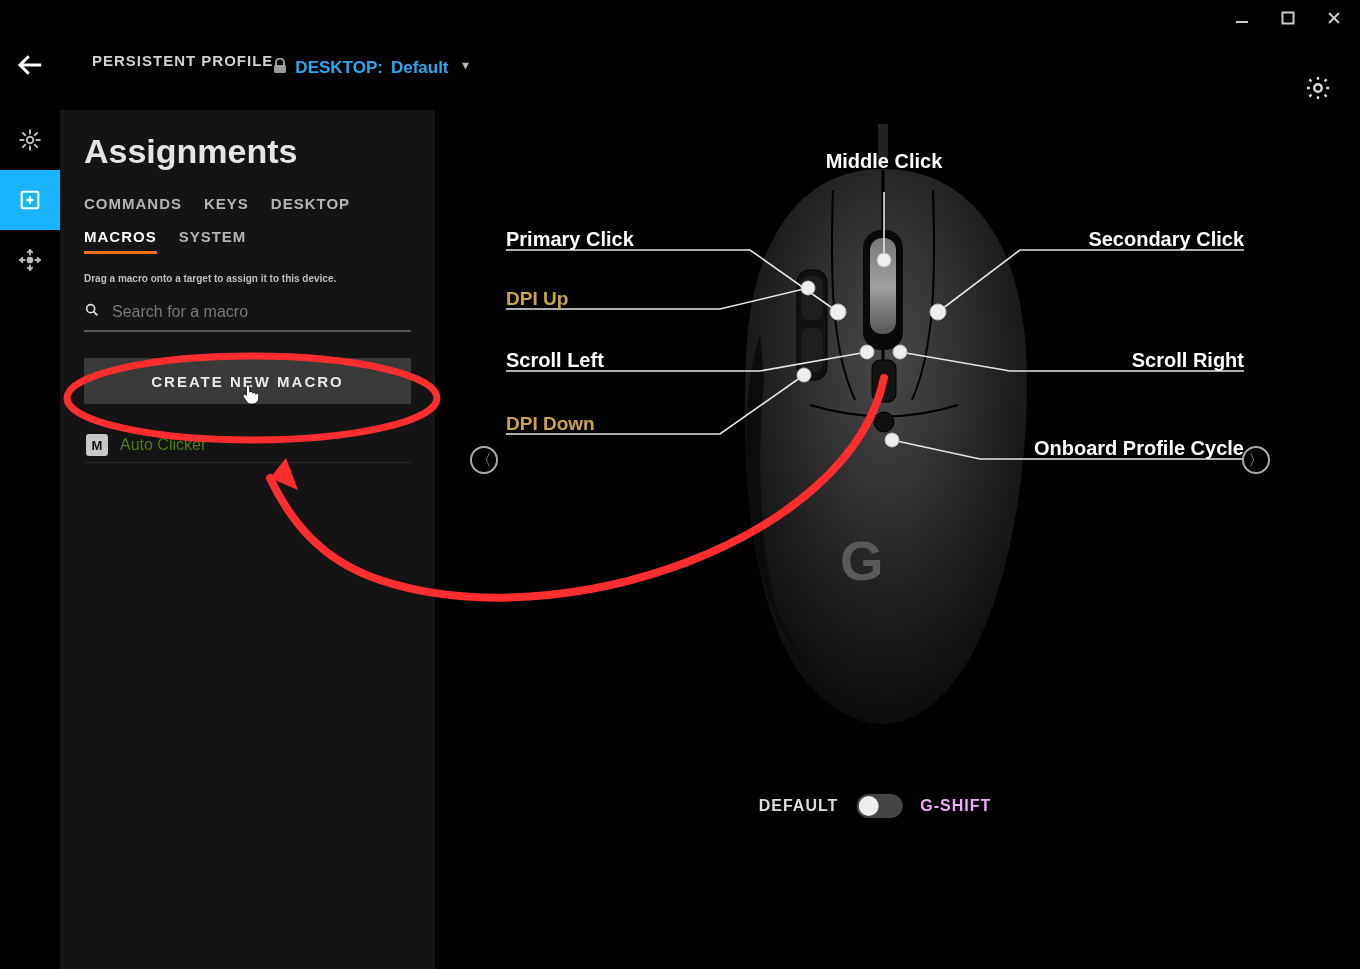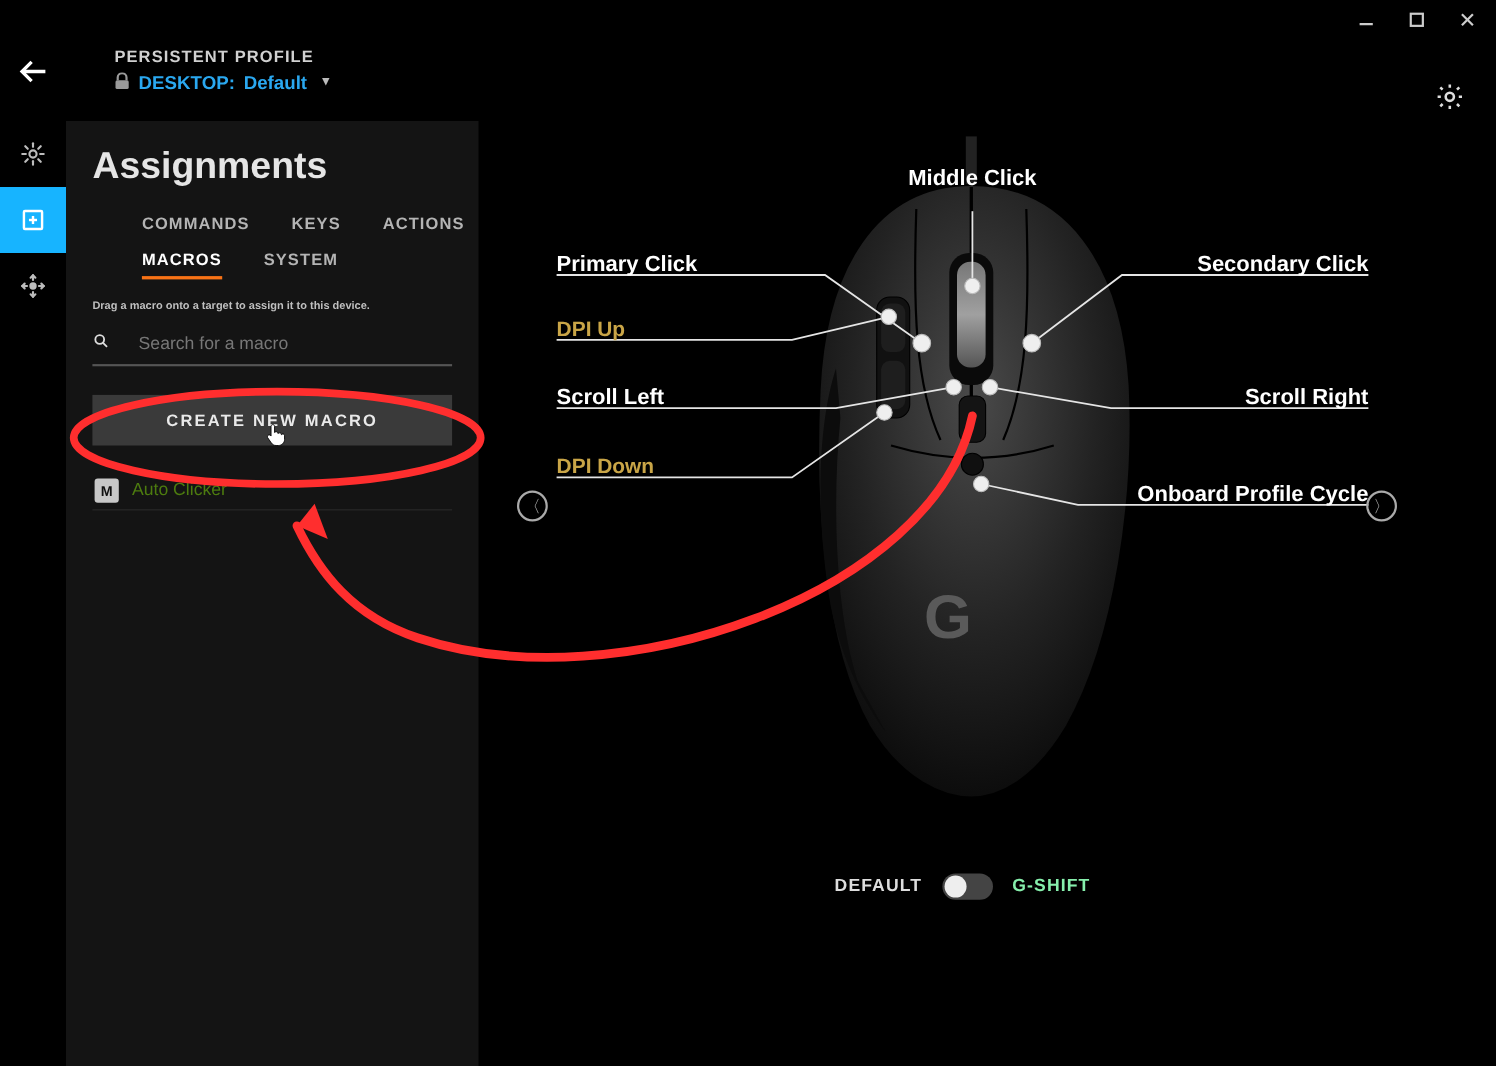--- a/index.html
+++ b/index.html
@@ -47,22 +47,22 @@
     display: flex;
     align-items: center;
   }
   .back {
     width: 60px;
     display:flex; align-items:center; justify-content:center;
     cursor:pointer;
   }
   .back svg { stroke:#fff; }
   .profile-block {
-    margin-left: 44px;
-    display:flex; flex-direction:column;
+    margin-left: 32px;
+    display:flex; 
   }
   .profile-label {
     font-size: 15px;
     font-weight: 600;
     letter-spacing: 1px;
     color:#d0d0d0;
   }
   .profile-line {
     display:flex; align-items:flex-start; gap:8px;
     margin-top:6px;
@@ -103,38 +103,37 @@
     width:375px; height:927px;
     background: #141414;
     padding: 22px 24px;
   }
   .panel h1 {
     margin:0 0 24px 0;
     font-size:34px;
     font-weight:700;
   }
   .tabs-row1, .tabs-row2 {
-    display:flex; gap:38px;
+    display:flex; gap:22px;
     font-size:15px;
     font-weight:700;
     letter-spacing:1px;
     margin-bottom:10px;
-    margin-left:45px;
   }
   .tab { color:#b4b4b4; cursor:pointer; padding-bottom:6px; }
   .tab.active { color:#fff; border-bottom:3px solid #f97316; }
   .help {
     font-size:10px;
     color:#bfbfbf;
     font-weight:600;
     line-height:1.4;
     margin:18px 0 12px 0;
   }
   .search {
-    display:flex; align-items:center; gap:24px;
+    display:flex; align-items:center; gap:10px;
     border-bottom:2px solid #555;
     padding:4px 0 8px 0;
   }
   .search input {
     background:transparent; border:none; outline:none;
     color:#eee; font-size:16px; font-style: normal;
     flex:1;
   }
   .search input::placeholder { color:#777; }
 
@@ -201,21 +200,21 @@
 
   
   .footer-toggle {
     position:absolute;
     bottom:22px; left:50%;
     transform:translateX(-50%);
     display:flex; align-items:center; gap:18px;
     font-weight:700; letter-spacing:1px;
     color:#ddd;
   }
-  .gshift { color:#86efac; }
+  .gshift { color:#f0abfc; }
   .toggle {
     width:46px; height:24px;
     background:#444;
     border-radius:14px;
     position:relative;
     cursor:pointer;
   }
   .toggle .knob {
     position:absolute; top:2px; left:2px;
     width:20px; height:20px;
@@ -317,21 +316,21 @@
     </svg>
   </div>
 </div>
 
 <div class="panel">
   <h1>Assignments</h1>
 
   <div class="tabs-row1">
     <div class="tab">COMMANDS</div>
     <div class="tab">KEYS</div>
-    <div class="tab">ACTIONS</div>
+    <div class="tab">DESKTOP</div>
   </div>
   <div class="tabs-row2">
     <div class="tab active">MACROS</div>
     <div class="tab">SYSTEM</div>
   </div>
 
   <div class="help">Drag a macro onto a target to assign it to this device.</div>
 
   <div class="search">
     <span>

